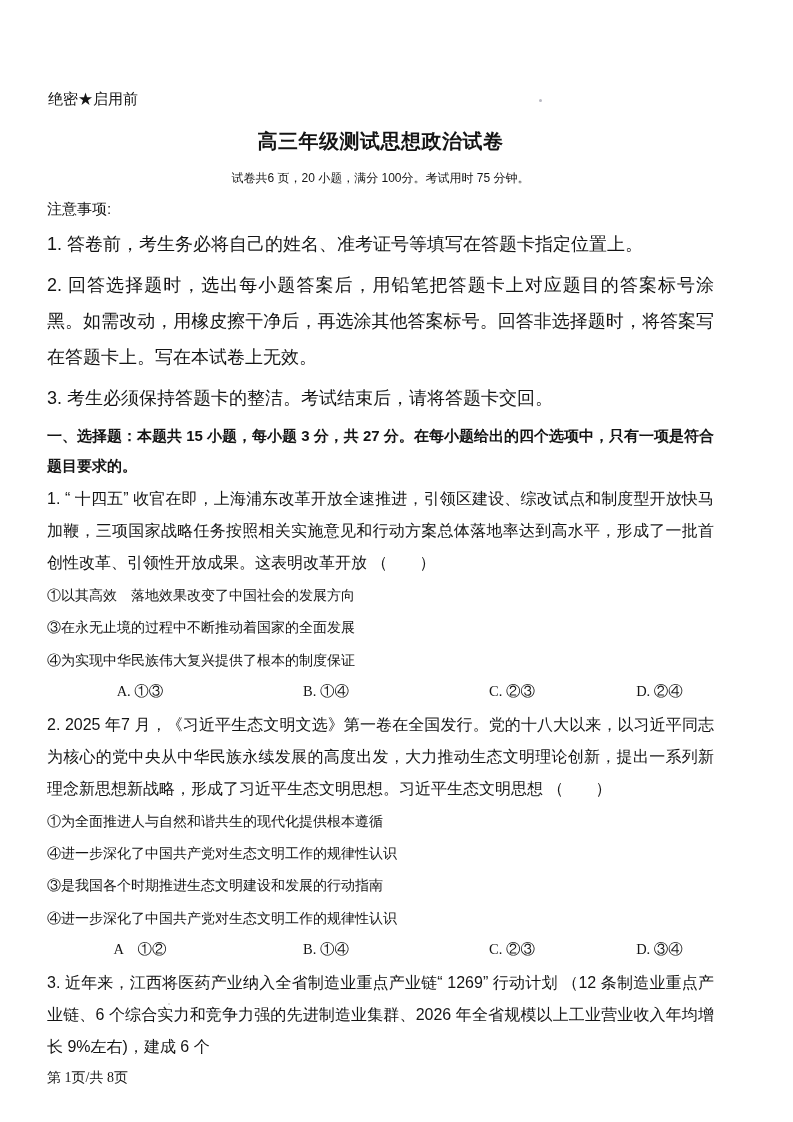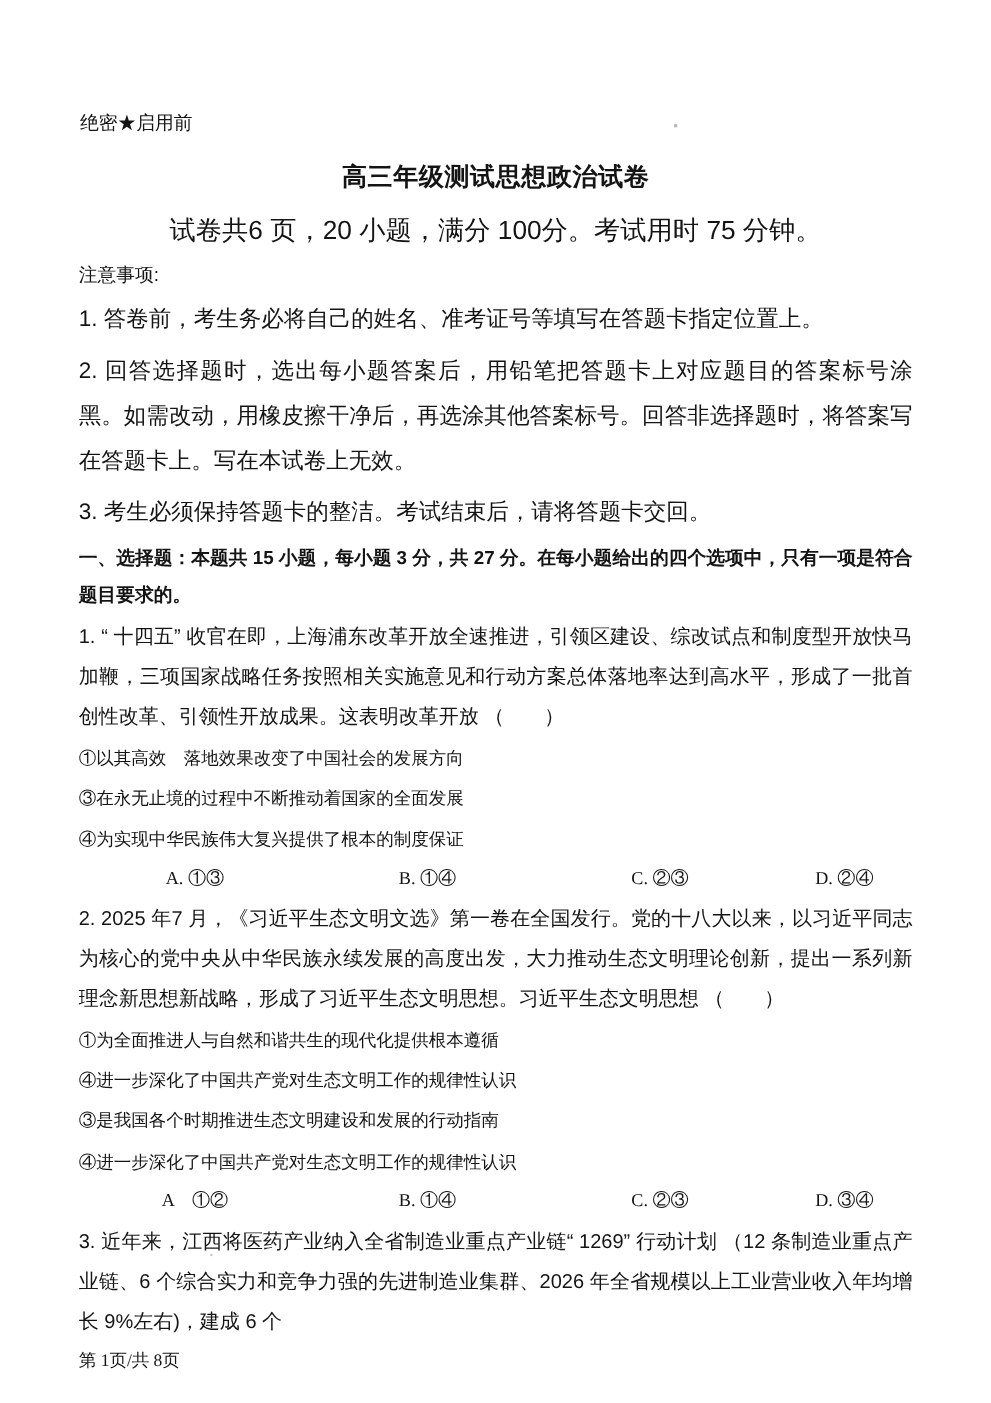--- a/index.html
+++ b/index.html
@@ -8,38 +8,38 @@
     height: 1122px;
     background: #ffffff;
     position: relative;
     overflow: hidden;
     font-family: "Liberation Sans", sans-serif;
     color: #141414;
     -webkit-font-smoothing: antialiased;
   }
   .sheet {
     position: absolute;
-    left: 63px;
+    left: 47px;
     top: 90px;
     width: 667px;
   }
   .secrecy {
     font-size: 15px;
     line-height: 1.2;
     margin: 0 0 20px 1px;
   }
   .title {
     font-size: 20px;
     font-weight: bold;
     text-align: center;
     letter-spacing: 0.5px;
     margin: 0 0 15px 0;
   }
   .subtitle {
-    font-size: 21px;
+    font-size: 12px;
     text-align: center;
     margin: 0 0 13px 0;
   }
   .notes-heading {
     font-size: 15px;
     margin: 0 0 7px 0;
   }
   .note {
     font-size: 18px;
     line-height: 2.0;

